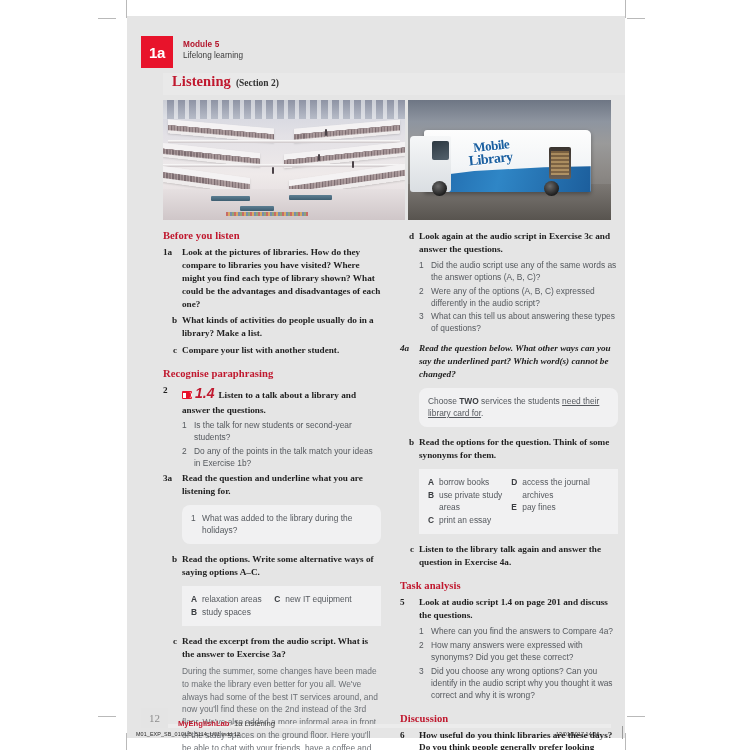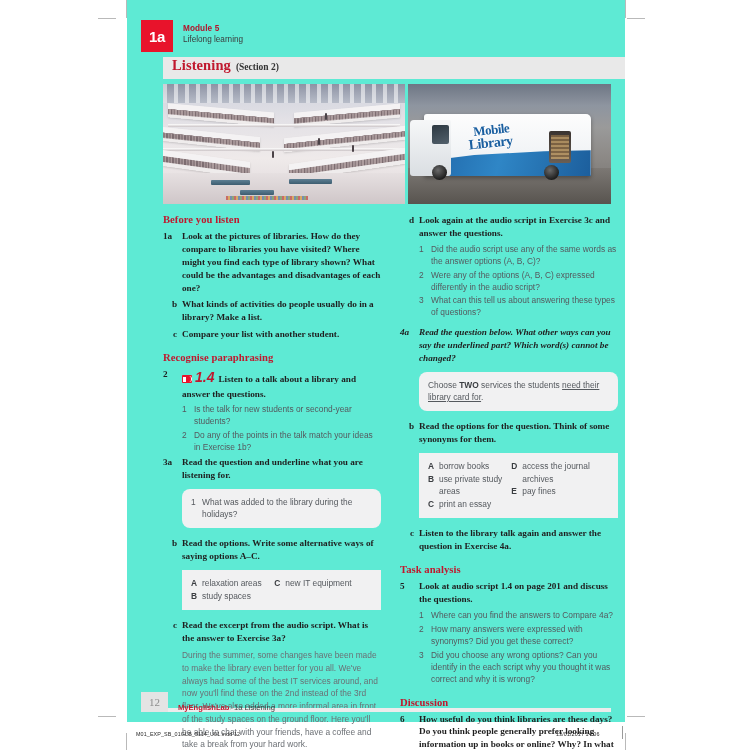--- a/index.html
+++ b/index.html
@@ -27,24 +27,24 @@
   .crop-tr-h { left: 627px; top: 18px; }
   .crop-bl-v { left: 126px; top: 733px; }
   .crop-bl-h { left: 98px; top: 716px; }
   .crop-br-v { left: 625px; top: 733px; }
   .crop-br-h { left: 627px; top: 716px; }
 
   
   .page {
     position: absolute;
     left: 127px;
-    top: 0px;
+    top: 16px;
     width: 498px;
     height: 722px;
-    background: #5eead4;
+    background: #e5e5e5;
   }
 
   
   .runhead {
     position: absolute;
     left: 14px;
     top: 20px;
     display: flex;
     align-items: flex-start;
   }
@@ -681,21 +681,21 @@
       <div class="ex sub">
         <span class="num">1</span>
         <span class="body">Where can you find the answers to Compare 4a?</span>
       </div>
       <div class="ex sub">
         <span class="num">2</span>
         <span class="body">How many answers were expressed with synonyms? Did you get these correct?</span>
       </div>
       <div class="ex sub">
         <span class="num">3</span>
-        <span class="body">Did you choose any wrong options? Can you identify in the each script why you thought it was correct and why it is wrong?</span>
+        <span class="body">Did you choose any wrong options? Can you identify in the audio script why you thought it was correct and why it is wrong?</span>
       </div>
 
       <h3 class="sec pt">Discussion</h3>
 
       <div class="ex">
         <span class="num single">6</span>
         <span class="body">How useful do you think libraries are these days? Do you think people generally prefer looking information up in books or online? Why? In what ways might the internet become a threat to libraries?</span>
       </div>
 
     </div>

